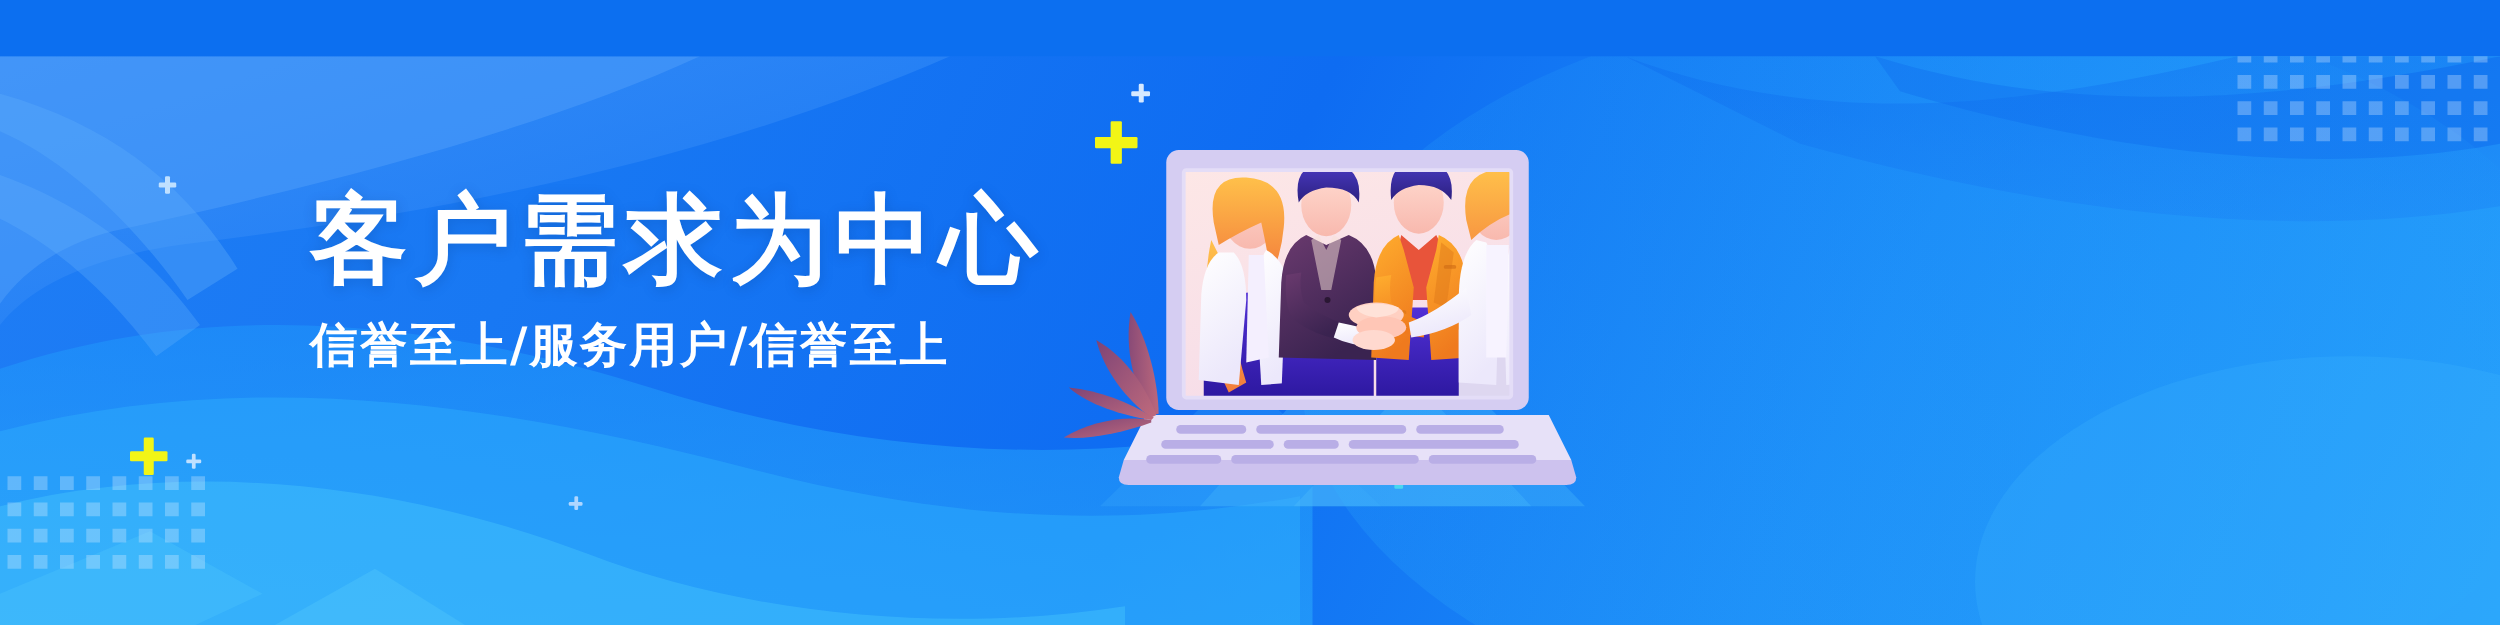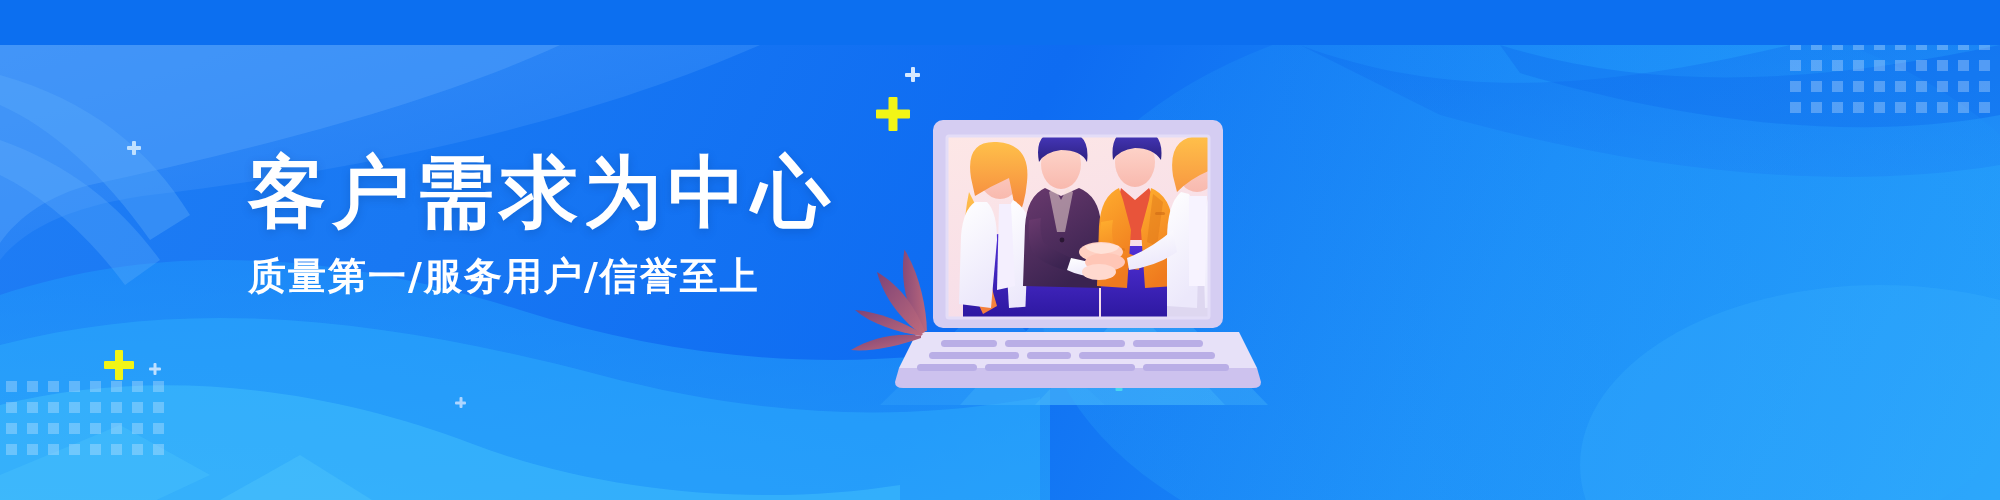--- a/index.html
+++ b/index.html
@@ -179,21 +179,21 @@
   <span class="plus" style="left:127px;top:96px;width:14px;height:14px;--t:4px;color:#bfe0ff;"></span>
   <span class="plus" style="left:905px;top:22px;width:15px;height:15px;--t:4px;color:#d6e9ff;"></span>
   <span class="plus" style="left:876px;top:52px;width:34px;height:34px;--t:9px;color:#f2f516;"></span>
   <span class="plus" style="left:104px;top:305px;width:30px;height:30px;--t:8px;color:#f2f516;"></span>
   <span class="plus" style="left:149px;top:318px;width:12px;height:12px;--t:3px;color:#bfe0ff;"></span>
   <span class="plus" style="left:1106px;top:320px;width:26px;height:26px;--t:7px;color:#49d6f0;"></span>
   <span class="plus" style="left:455px;top:352px;width:11px;height:11px;--t:3px;color:#aed6ff;"></span>
 
   <div id="textblock">
     <div id="headline">客户需求为中心</div>
-    <div id="subline">质量第一/服务用户/信誉至上</div>
+    <div id="subline">信誉至上/服务用户/信誉至上</div>
   </div>
 
   <div id="laptop">
     <svg viewBox="0 0 400 300" preserveAspectRatio="none">
       <defs>
         <linearGradient id="scr" x1="0" y1="0" x2="0.4" y2="1">
           <stop offset="0" stop-color="#fde7e6"></stop>
             <stop offset="1" stop-color="#f6dde9"></stop>
         </linearGradient>
         <linearGradient id="hairA" x1="0" y1="0" x2="0" y2="1">

